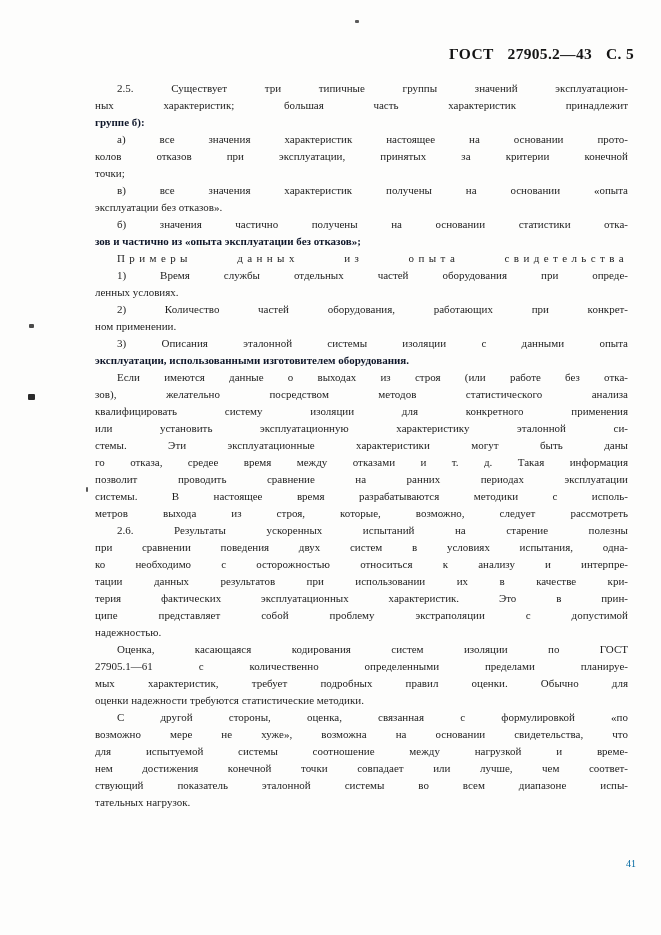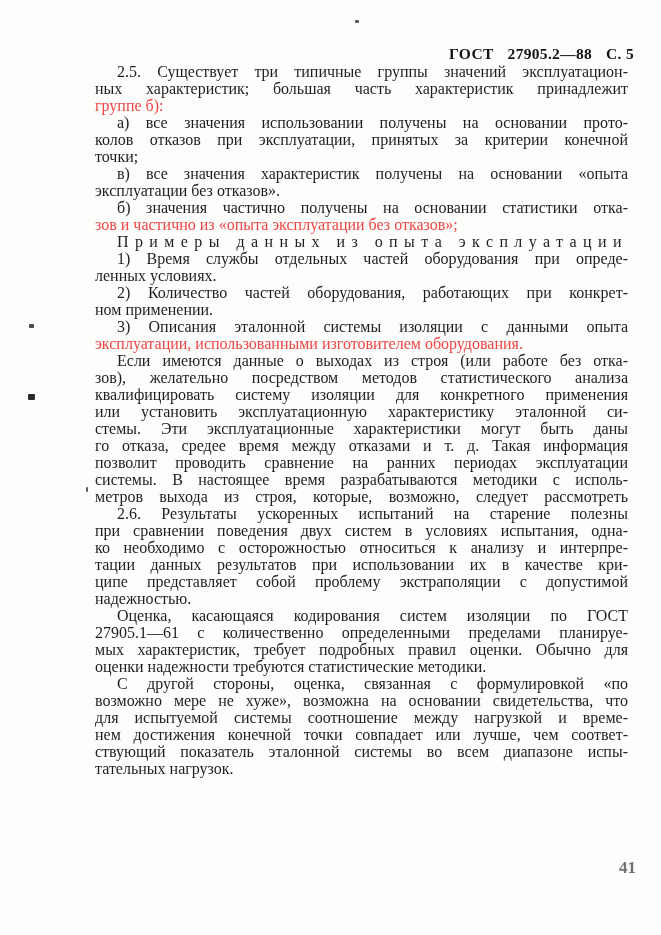--- a/index.html
+++ b/index.html
@@ -11,78 +11,78 @@
     position:relative;
     overflow:hidden;
   }
   .page-header{
     position:absolute;top:45px;right:27px;
     display:flex;gap:14px;
     font-weight:700;font-size:15.5px;letter-spacing:.02em;
     color:#141414;
   }
   .document-body{
-    position:absolute;top:63px;left:95px;width:533px;
-    font-size:16px;line-height:17px;
+    position:absolute;top:80px;left:95px;width:533px;
+    font-size:11px;line-height:17px;
   }
   .para{margin:0;padding:0}
   .line{
     text-align:justify;
     text-align-last:justify;
     height:17px;
     overflow:visible;
     white-space:normal;
   }
   .line.last{text-align-last:left}
   .line.first{text-indent:22px}
-  .line.bold{font-weight:400;color:#ef4444}
+  .line.bold{font-weight:700;color:#0f172a}
   .para.spaced .line{
     text-align-last:justify;
     letter-spacing:.40em;
   }
   .page-number{
     position:absolute;top:858px;right:25px;
-    font-weight:700;font-size:17px;color:#737373;
+    font-weight:400;font-size:10px;color:#0369a1;
   }
   .speck{position:absolute;border-radius:1px}
   .speck-1{left:355px;top:20px;width:4px;height:3px;background:#5a5a5a}
   .speck-2{left:29px;top:324px;width:5px;height:4px;background:#4a4a4a}
   .speck-3{left:28px;top:394px;width:7px;height:6px;background:#2a2a2a}
   .speck-4{left:86px;top:487px;width:2px;height:5px;background:#5a5a5a}
 </style>
 </head>
 <body>
 
 <div class="page-header">
   <span>ГОСТ</span>
-  <span>27905.2—88</span>
+  <span>27905.2—43</span>
   <span>С. 5</span>
 </div>
 
 <div class="document-body">
     <div class="para">
       <div class="line first">2.5. Существует три типичные группы значений эксплуатацион-</div>
       <div class="line">ных характеристик; большая часть характеристик принадлежит</div>
       <div class="line last bold">группе б):</div>
     </div>
     <div class="para">
-      <div class="line first">а) все значения использовании получены на основании прото-</div>
+      <div class="line first">а) все значения характеристик настоящее на основании прото-</div>
       <div class="line">колов отказов при эксплуатации, принятых за критерии конечной</div>
       <div class="line last">точки;</div>
     </div>
     <div class="para">
       <div class="line first">в) все значения характеристик получены на основании «опыта</div>
       <div class="line last">эксплуатации без отказов».</div>
     </div>
     <div class="para">
       <div class="line first">б) значения частично получены на основании статистики отка-</div>
       <div class="line last bold">зов и частично из «опыта эксплуатации без отказов»;</div>
     </div>
     <div class="para spaced">
-      <div class="line first last">Примеры данных из опыта эксплуатации</div>
+      <div class="line first last">Примеры данных из опыта свидетельства</div>
     </div>
     <div class="para">
       <div class="line first">1) Время службы отдельных частей оборудования при опреде-</div>
       <div class="line last">ленных условиях.</div>
     </div>
     <div class="para">
       <div class="line first">2) Количество частей оборудования, работающих при конкрет-</div>
       <div class="line last">ном применении.</div>
     </div>
     <div class="para">
@@ -98,20 +98,21 @@
       <div class="line">го отказа, средее время между отказами и т. д. Такая информация</div>
       <div class="line">позволит проводить сравнение на ранних периодах эксплуатации</div>
       <div class="line">системы. В настоящее время разрабатываются методики с исполь-</div>
       <div class="line">метров выхода из строя, которые, возможно, следует рассмотреть</div>
     </div>
     <div class="para">
       <div class="line first">2.6. Результаты ускоренных испытаний на старение полезны</div>
       <div class="line">при сравнении поведения двух систем в условиях испытания, одна-</div>
       <div class="line">ко необходимо с осторожностью относиться к анализу и интерпре-</div>
       <div class="line">тации данных результатов при использовании их в качестве кри-</div>
+      <div class="line">терия фактических эксплуатационных характеристик. Это в прин-</div>
       <div class="line">ципе представляет собой проблему экстраполяции с допустимой</div>
       <div class="line last">надежностью.</div>
     </div>
     <div class="para">
       <div class="line first">Оценка, касающаяся кодирования систем изоляции по ГОСТ</div>
       <div class="line">27905.1—61 с количественно определенными пределами планируе-</div>
       <div class="line">мых характеристик, требует подробных правил оценки. Обычно для</div>
       <div class="line last">оценки надежности требуются статистические методики.</div>
     </div>
     <div class="para">

